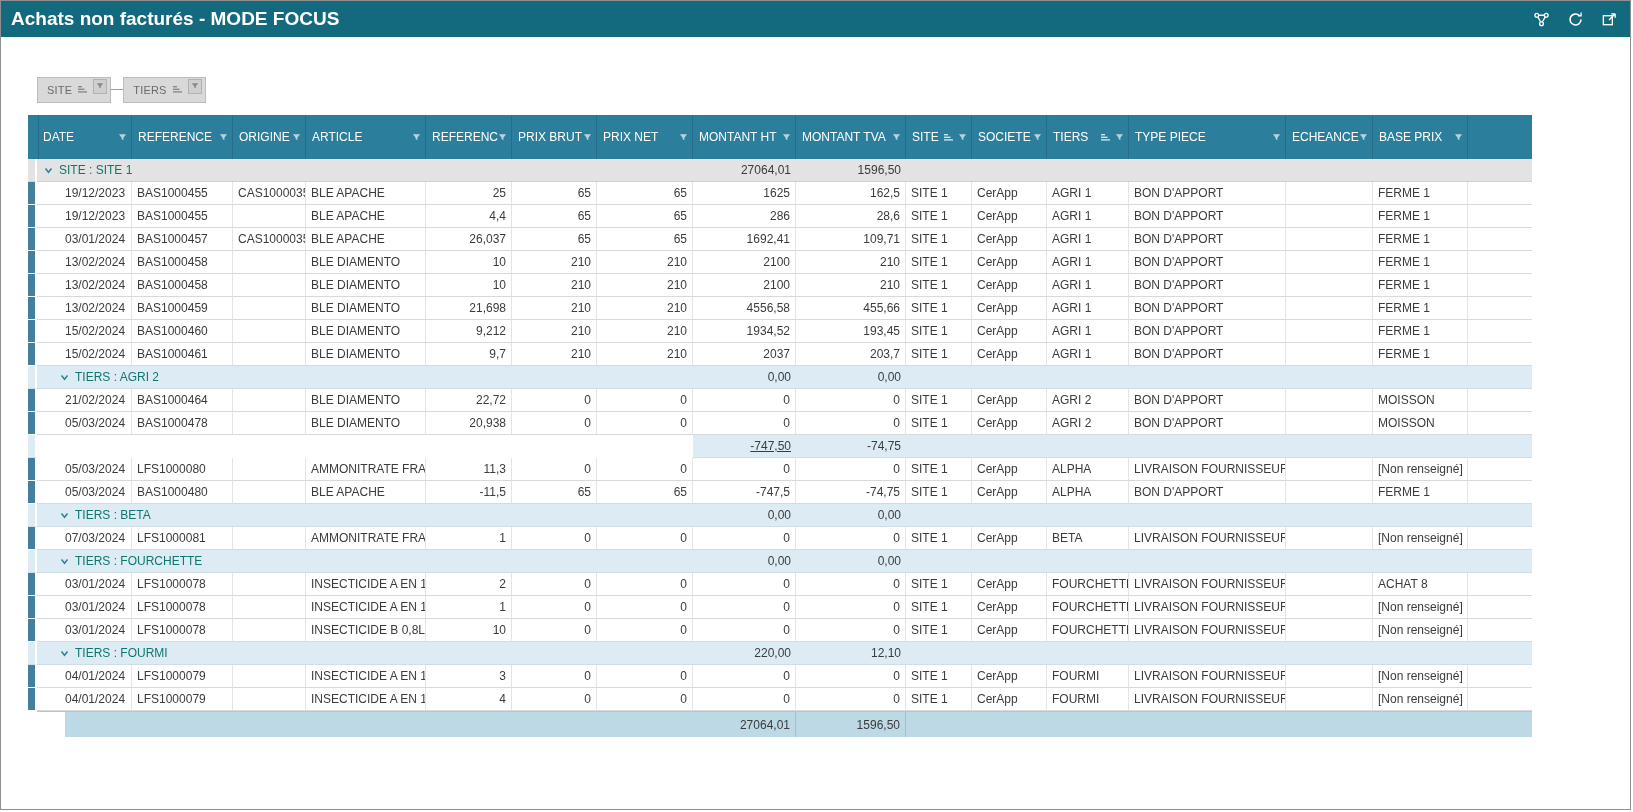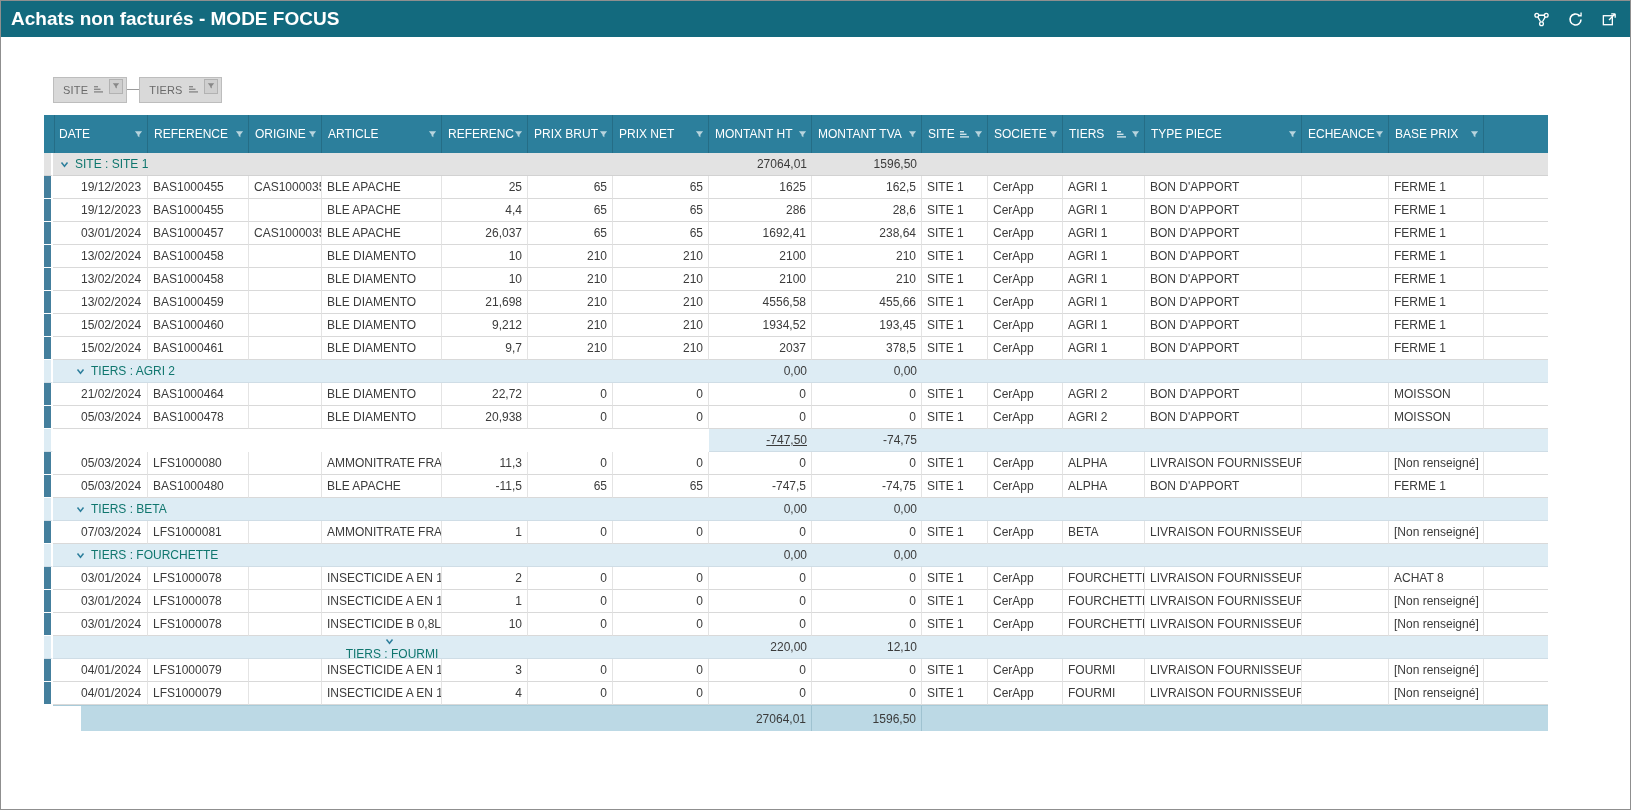--- a/index.html
+++ b/index.html
@@ -11,38 +11,38 @@
   }
   .window { width: 1631px; height: 810px; border: 1px solid #8f8f8f; background: #fff; position: relative; }
 
   
   .titlebar { height: 36px; background: #136a7e; display: flex; align-items: center; padding: 0 12px 0 10px; }
   .title { color: #fff; font-size: 19px; font-weight: bold; }
   .titlebar-icons { margin-left: auto; display: flex; gap: 16px; align-items: center; }
   .tb-icon { width: 18px; height: 18px; display: inline-flex; align-items: center; justify-content: center; cursor: pointer; }
 
   
-  .content { padding-left: 43px; }
+  .content { padding-left: 27px; }
 
   
   .group-panel { margin-top: 39px; margin-left: 9px; margin-bottom: 12px; height: 27px; display: flex; align-items: center; }
   .chip { background: #d9d9d9; border: 1px solid #bdbdbd; color: #6a6a6a; font-size: 11px;
           height: 26px; display: flex; align-items: center; padding: 0 3px 0 9px; cursor: pointer; }
   .chip-label { margin-right: 6px; letter-spacing: .2px; }
   .chip-sort { display: inline-flex; margin-right: 5px; }
   .chip-filter { width: 14px; height: 15px; background: #cfcfcf; border: 1px solid #b2b2b2; color: #777;
                  display: flex; align-items: center; justify-content: center; align-self: flex-start; margin-top: 1px; cursor: pointer; }
   .chip-link { width: 12px; height: 1px; background: #9c9c9c; }
 
   
   .grid { width: 1504px; font-size: 12px; }
   .grow { display: grid; grid-template-columns: 9px 95px 101px 73px 120px 86px 85px 96px 103px 110px 66px 75px 82px 157px 87px 95px 64px; }
 
   
-  .grid-header { background: #2c7f9c; height: 38px; }
+  .grid-header { background: #2c7f9c; height: 44px; }
   .hcell { display: flex; align-items: center; color: #fff; padding: 0 4px 0 6px;
            border-right: 1px solid rgba(0,0,0,0.14); cursor: pointer; overflow: hidden; }
   .hind { border-right: 1px solid rgba(0,0,0,0.14); cursor: default; }
   .hfiller { border-right: none; cursor: default; }
   .hlabel { flex: 1; white-space: nowrap; overflow: hidden; font-size: 12px; }
   .hsort { display: inline-flex; margin-right: 4px; }
   .ficon { display: inline-flex; opacity: .85; }
 
   
   .row { height: 23px; }
@@ -332,21 +332,21 @@
           <div class="row grow data-row">
             <div class="cell ind"></div>
             <div class="cell indent">03/01/2024</div>
             <div class="cell">BAS1000457</div>
             <div class="cell">CAS1000035</div>
             <div class="cell">BLE APACHE</div>
             <div class="cell right">26,037</div>
             <div class="cell right">65</div>
             <div class="cell right">65</div>
             <div class="cell right">1692,41</div>
-            <div class="cell right">238,64</div>
+            <div class="cell right">109,71</div>
             <div class="cell">SITE 1</div>
             <div class="cell">CerApp</div>
             <div class="cell">AGRI 1</div>
             <div class="cell">BON D'APPORT</div>
             <div class="cell"></div>
             <div class="cell">FERME 1</div>
             <div class="cell filler"></div>
           </div>
           <div class="row grow data-row">
             <div class="cell ind"></div>
@@ -427,21 +427,21 @@
           <div class="row grow data-row">
             <div class="cell ind"></div>
             <div class="cell indent">15/02/2024</div>
             <div class="cell">BAS1000461</div>
             <div class="cell"></div>
             <div class="cell">BLE DIAMENTO</div>
             <div class="cell right">9,7</div>
             <div class="cell right">210</div>
             <div class="cell right">210</div>
             <div class="cell right">2037</div>
-            <div class="cell right">378,5</div>
+            <div class="cell right">203,7</div>
             <div class="cell">SITE 1</div>
             <div class="cell">CerApp</div>
             <div class="cell">AGRI 1</div>
             <div class="cell">BON D'APPORT</div>
             <div class="cell"></div>
             <div class="cell">FERME 1</div>
             <div class="cell filler"></div>
           </div>
           <div class="row grow group-row level1">
             <div class="gcell ind"></div>
@@ -638,21 +638,21 @@
             <div class="cell">SITE 1</div>
             <div class="cell">CerApp</div>
             <div class="cell">FOURCHETTE</div>
             <div class="cell">LIVRAISON FOURNISSEUR</div>
             <div class="cell"></div>
             <div class="cell">[Non renseigné]</div>
             <div class="cell filler"></div>
           </div>
           <div class="row grow group-row level1">
             <div class="gcell ind"></div>
-            <div class="gcell glabel" style="grid-column: 2 / span 7; flex-direction: column;">
+            <div class="gcell glabel" style="grid-column: 2 / span 7;">
               <span class="chev">
                 <svg width="11" height="11" viewBox="0 0 11 11">
                   <path d="M2.5 3.5l3 3.8 3-3.8" stroke="#2d7f9c" stroke-width="1.5" fill="none"></path>
                 </svg>
               </span>
               <span>TIERS : FOURMI</span>
             </div>
             <div class="gcell gsum" style="grid-column: 9;">220,00</div>
             <div class="gcell gsum" style="grid-column: 10;">12,10</div>
             <div class="gcell" style="grid-column: 11 / 18;"></div>

